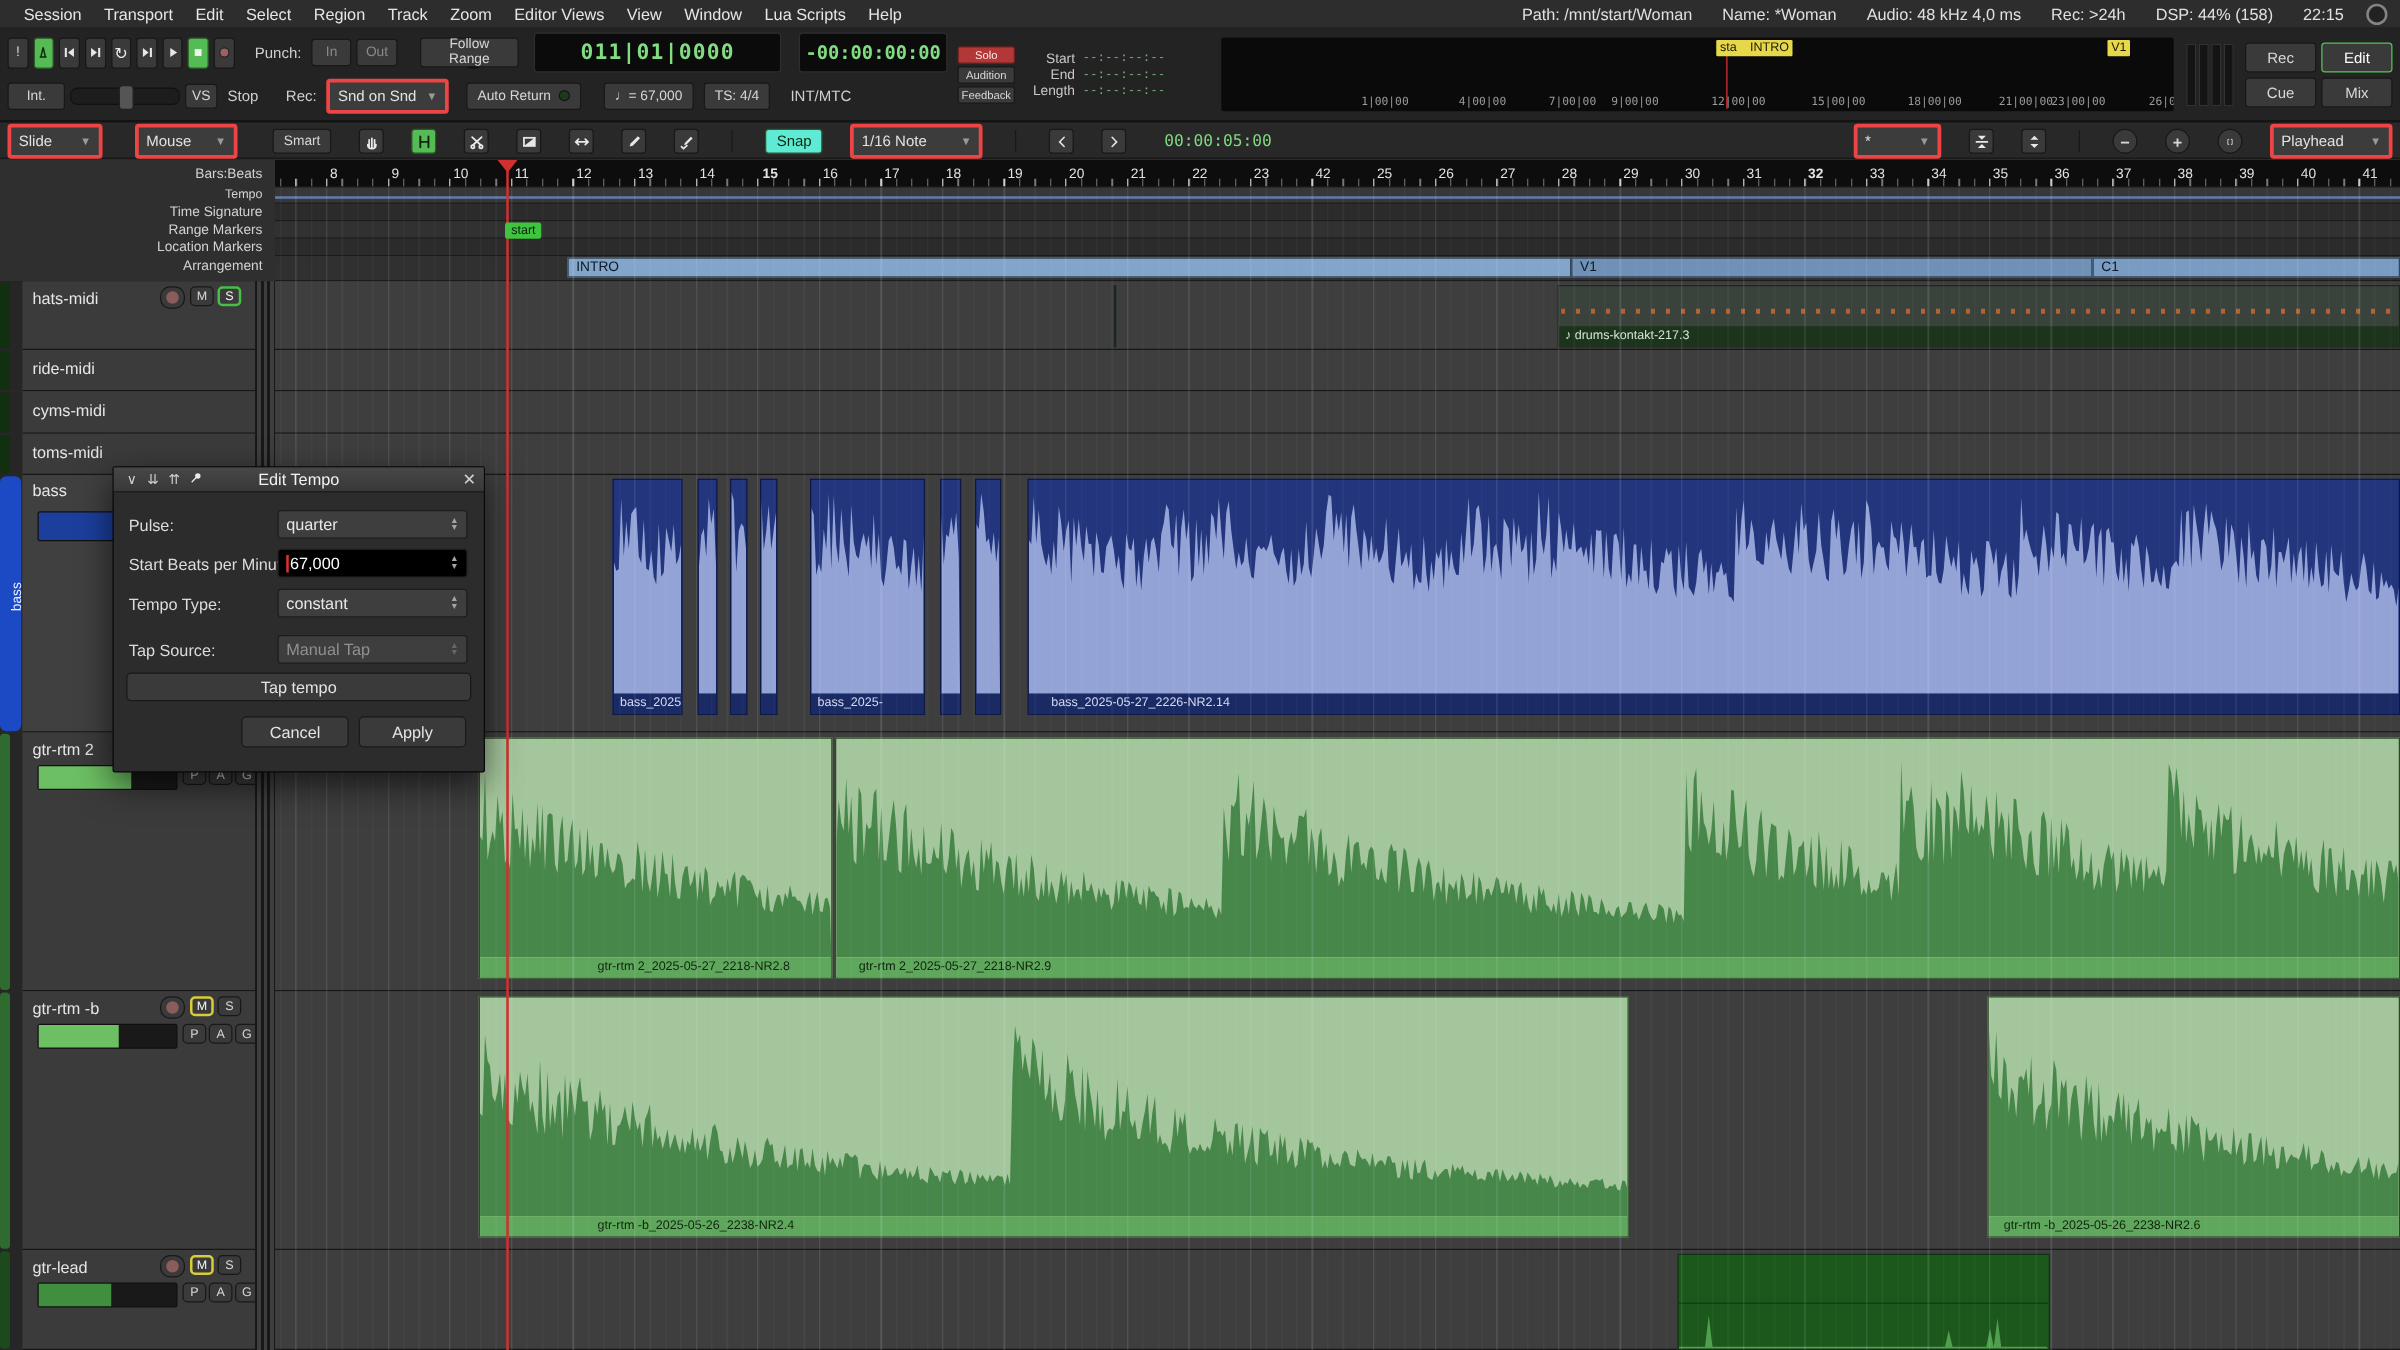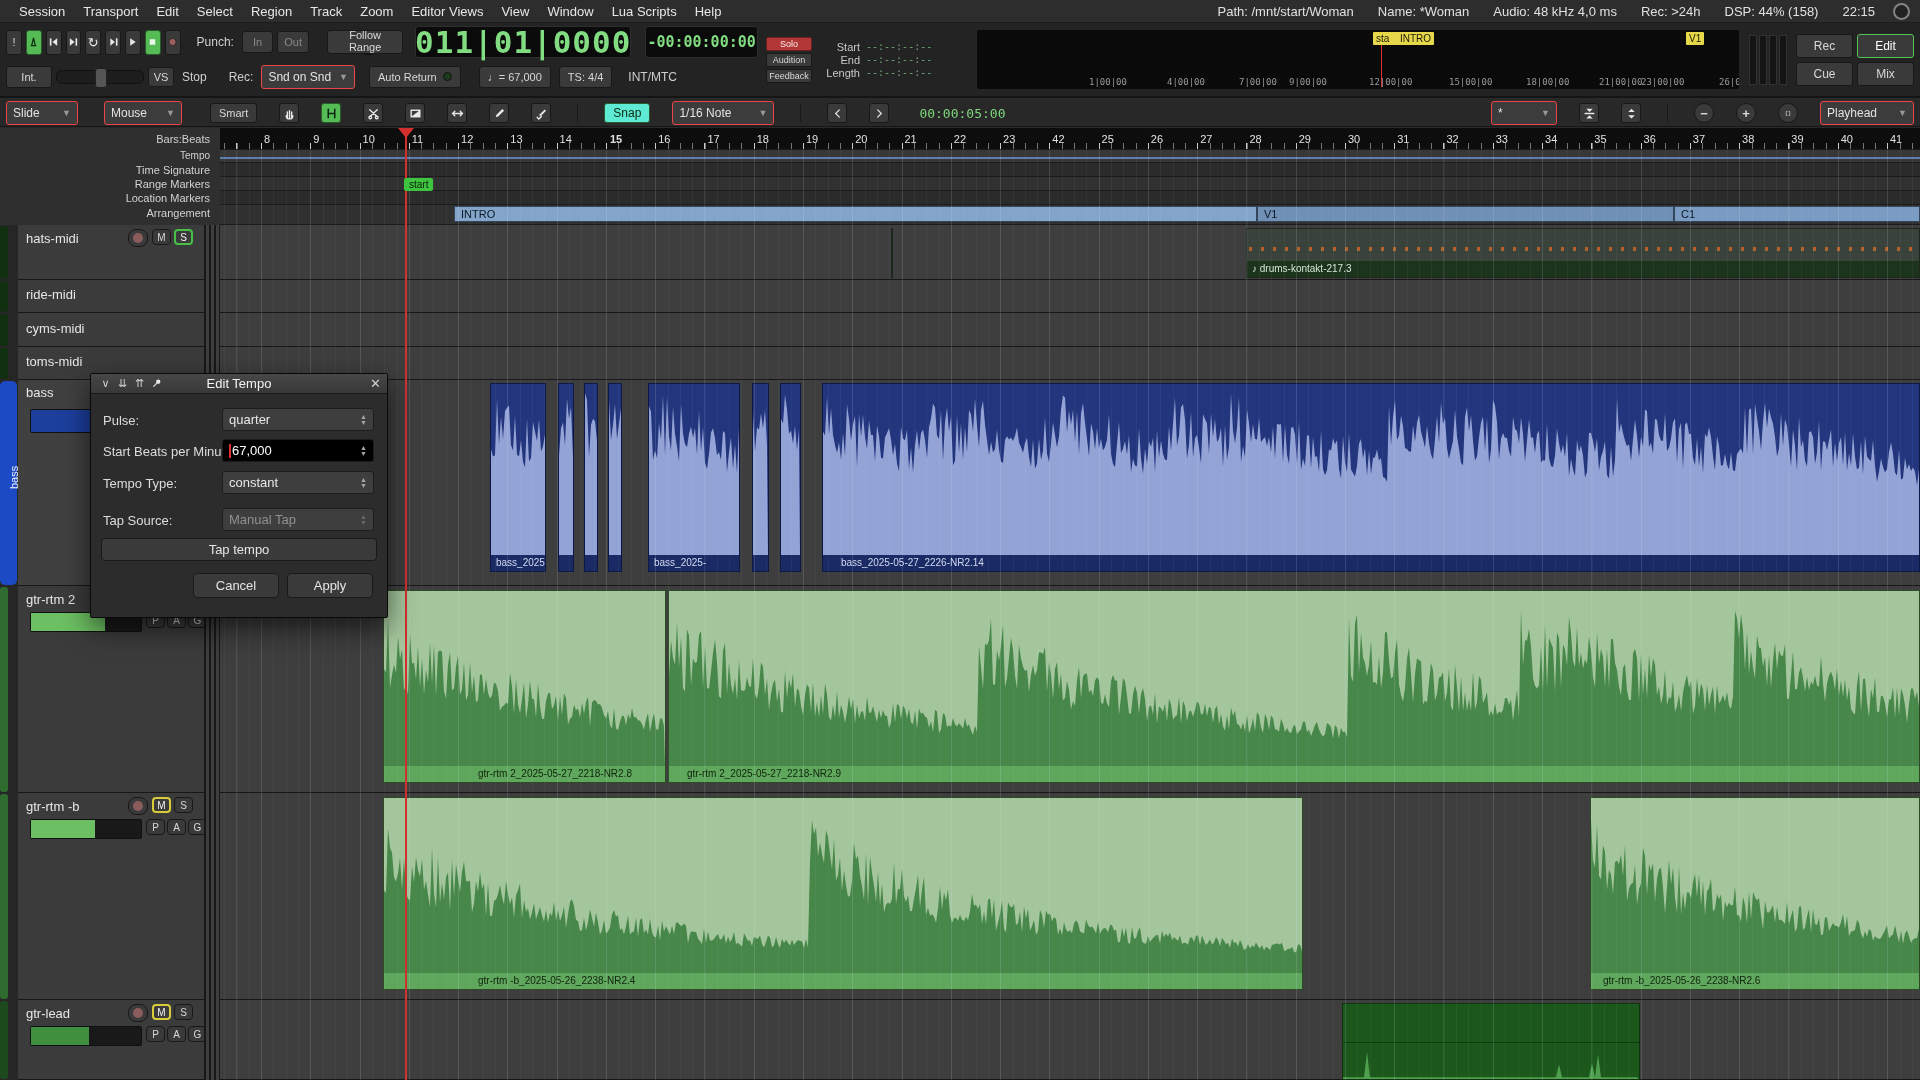--- a/index.html
+++ b/index.html
@@ -23,23 +23,23 @@
   .btn{background:#3a3a3a;border:1px solid #181818;border-radius:3px;color:#d8d8d8;
        display:inline-flex;align-items:center;justify-content:center;font-size:11px;box-sizing:border-box;}
   .tbtn{width:18px;height:25px;padding:0;}
   .tbtn svg{display:block;}
   .tbtn.green{background:#55bb55;border-color:#2a5a2a;color:#0b2a0b;}
   .dim{color:#8a8a8a;}
   .lbl{font-size:12px;color:#cfcfcf;padding:0 4px;}
   .led{width:7px;height:7px;border-radius:50%;background:#1d3a1d;border:1px solid #121212;margin-left:6px;}
   .clockpanel{background:#0b0b0b;border:1px solid #2e2e2e;border-radius:3px;color:#82dc82;
               display:flex;align-items:center;justify-content:center;}
-  .mainclock{width:214px;height:30px;font-size:31px;letter-spacing:1px;font-weight:bold;}
+  .mainclock{width:214px;height:30px;font-size:17px;letter-spacing:1px;font-weight:bold;}
   .subclock{width:128px;height:30px;font-size:15px;font-weight:bold;}
-  .dd{background:#3c3c3c;border:1px solid #ef4444;border-radius:3px;height:22px;display:inline-flex;
+  .dd{background:#3c3c3c;border:3px solid #ef4444;border-radius:3px;height:22px;display:inline-flex;
       align-items:center;padding:0 6px;font-size:12px;color:#e2e2e2;gap:8px;}
   .dd .arr{color:#999;font-size:9px;}
   .solostack{width:46px;display:flex;flex-direction:column;justify-content:center;gap:2px;}
   .solostack .btn{height:14px;font-size:9px;border-radius:2px;}
   .solo-on{background:#b23838;border-color:#6e1f1f;color:#fbeaea;}
   .rangepanel{width:124px;display:flex;flex-direction:column;justify-content:center;gap:1px;font-size:11px;}
   .rrow{display:flex;align-items:center;gap:6px;}
   .rrow .rl{width:40px;text-align:right;color:#c8c8c8;}
   .rrow .rv{color:#74a874;font-family:"DejaVu Sans Mono",monospace;font-size:10px;}
   .minimap{flex:1;margin:4px 0 4px 24px;background:#0a0a0a;border:1px solid #242424;border-radius:3px;position:relative;overflow:hidden;}
@@ -419,21 +419,21 @@
         <span class="bar-num" style="left: 733.78px;">22</span>
         <span class="bar-num" style="left: 783.05px;">23</span>
         <span class="bar-num" style="left: 832.32px;">42</span>
         <span class="bar-num" style="left: 881.59px;">25</span>
         <span class="bar-num" style="left: 930.86px;">26</span>
         <span class="bar-num" style="left: 980.13px;">27</span>
         <span class="bar-num" style="left: 1029.4px;">28</span>
         <span class="bar-num" style="left: 1078.67px;">29</span>
         <span class="bar-num" style="left: 1127.94px;">30</span>
         <span class="bar-num" style="left: 1177.21px;">31</span>
-        <span class="bar-num" style="left: 1226.48px;">32</span>
+        <span class="bar-num" style="left: 1226.48px; font-weight: bold;">32</span>
         <span class="bar-num" style="left: 1275.75px;">33</span>
         <span class="bar-num" style="left: 1325.02px;">34</span>
         <span class="bar-num" style="left: 1374.29px;">35</span>
         <span class="bar-num" style="left: 1423.56px;">36</span>
         <span class="bar-num" style="left: 1472.83px;">37</span>
         <span class="bar-num" style="left: 1522.1px;">38</span>
         <span class="bar-num" style="left: 1571.37px;">39</span>
         <span class="bar-num" style="left: 1620.64px;">40</span>
         <span class="bar-num" style="left: 1669.91px;">41</span>
       </div>

